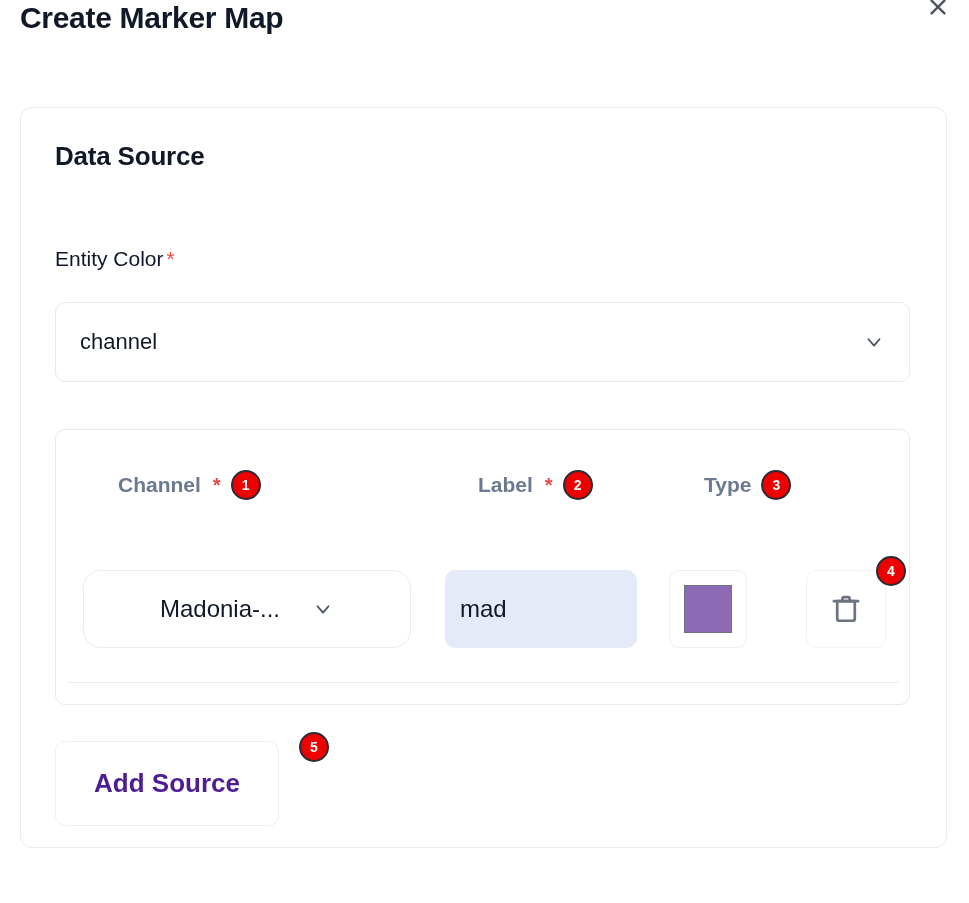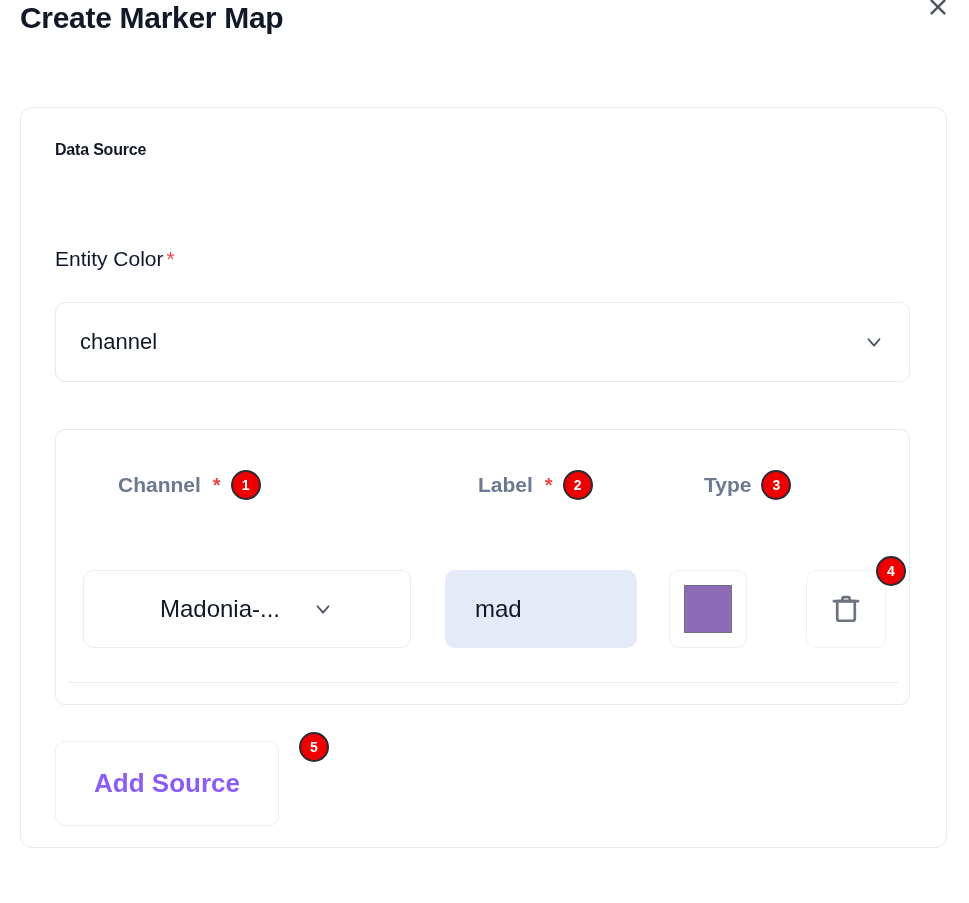--- a/index.html
+++ b/index.html
@@ -53,21 +53,21 @@
     box-sizing: border-box;
     border: 1px solid #e5e9f2;
     border-radius: 12px;
     background: #ffffff;
   }
 
   .card-heading {
     position: absolute;
     left: 34px;
     top: 33px;
-    font-size: 16px;
+    font-size: 26px;
     font-weight: bold;
     color: #111827;
     letter-spacing: -0.2px;
   }
 
   
   .field-label {
     position: absolute;
     left: 34px;
     top: 139px;
@@ -167,21 +167,21 @@
   }
 
   .channel-select {
     position: absolute;
     left: 27px;
     top: 0;
     width: 328px;
     height: 78px;
     box-sizing: border-box;
     border: 1px solid #e8ecf4;
-    border-radius: 10px;
+    border-radius: 18px;
     background: #ffffff;
     display: flex;
     align-items: center;
     justify-content: center;
     gap: 32px;
     cursor: pointer;
   }
   .channel-select .value {
     font-size: 24px;
     color: #111827;
@@ -193,21 +193,21 @@
     top: 0;
     width: 192px;
     height: 78px;
     box-sizing: border-box;
     border: none;
     border-radius: 10px;
     background: #e4eaf7;
     font-family: "Liberation Sans", sans-serif;
     font-size: 24px;
     color: #111827;
-    padding: 0 30px;
+    padding: 0 15px;
     outline: none;
   }
 
   .color-swatch-btn {
     position: absolute;
     left: 613px;
     top: 0;
     width: 78px;
     height: 78px;
     box-sizing: border-box;
@@ -267,21 +267,21 @@
     top: 633px;
     width: 224px;
     height: 85px;
     box-sizing: border-box;
     border: 1px solid #eceff5;
     border-radius: 10px;
     background: #ffffff;
     font-family: "Liberation Sans", sans-serif;
     font-size: 26px;
     font-weight: bold;
-    color: #8b5cf6;
+    color: #4c1d95;
     cursor: pointer;
   }
   .badge-5 {
     position: absolute;
     left: 278px;
     top: 624px;
   }
 </style>
 </head>
 <body>

